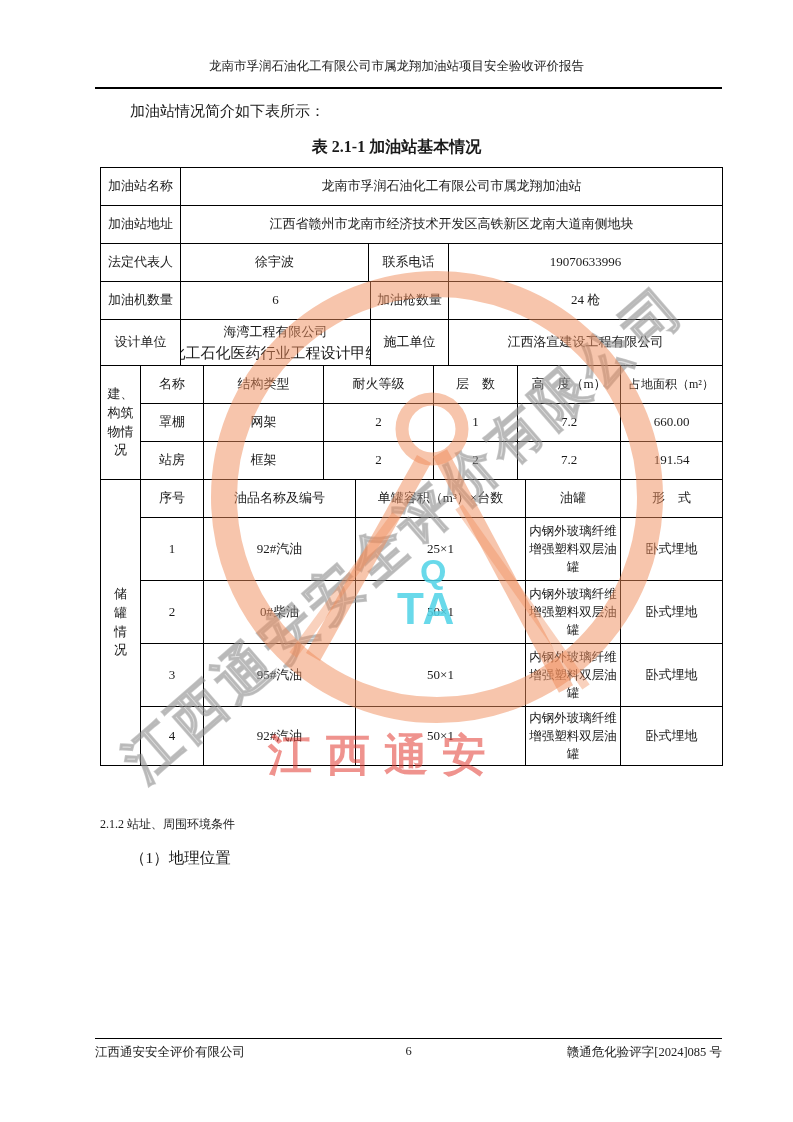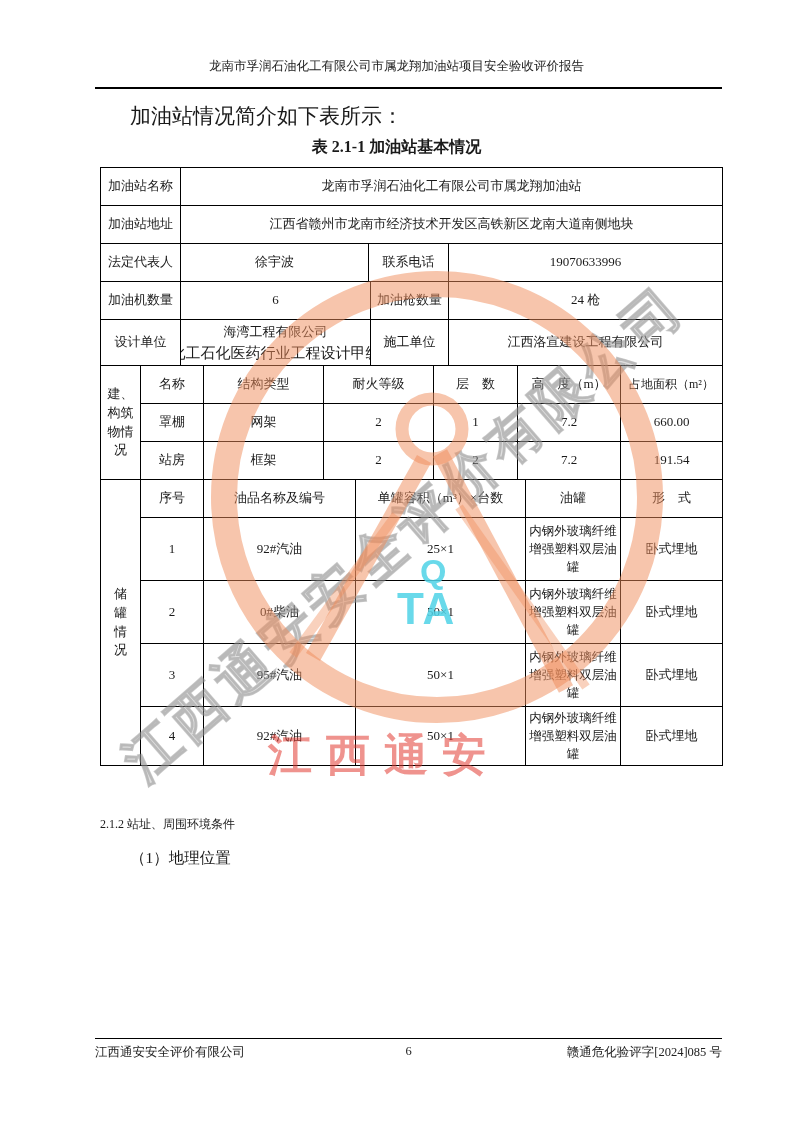--- a/index.html
+++ b/index.html
@@ -8,21 +8,21 @@
     background:#ffffff; overflow:hidden;
     font-family:"Liberation Serif","DejaVu Serif",serif;
     color:#1a1a1a;
   }
   
   .doc-header{position:absolute; top:58px; left:0; width:100%; text-align:center;
     font-size:12.5px; color:#222;}
   .header-rule{position:absolute; top:87px; left:95px; width:627px; height:0;
     border-top:2px solid #000;}
   
-  .intro{position:absolute; top:102px; left:130px; font-size:21px;}
+  .intro{position:absolute; top:102px; left:130px; font-size:15px;}
   .table-title{position:absolute; top:137px; left:0; width:100%; text-align:center;
     font-weight:bold; font-size:16px;}
   
   .gtable{position:absolute; top:167px; left:100px; width:622px;
     border-top:1px solid #000; border-left:1px solid #000; font-size:13px;}
   .tr{display:flex; width:100%;}
   .td{box-sizing:border-box; border-right:1px solid #000; border-bottom:1px solid #000;
     display:flex; align-items:center; justify-content:center; text-align:center;
     padding:0 2px; line-height:1.4; overflow:hidden;}
   .grow{flex:1 1 auto;}

